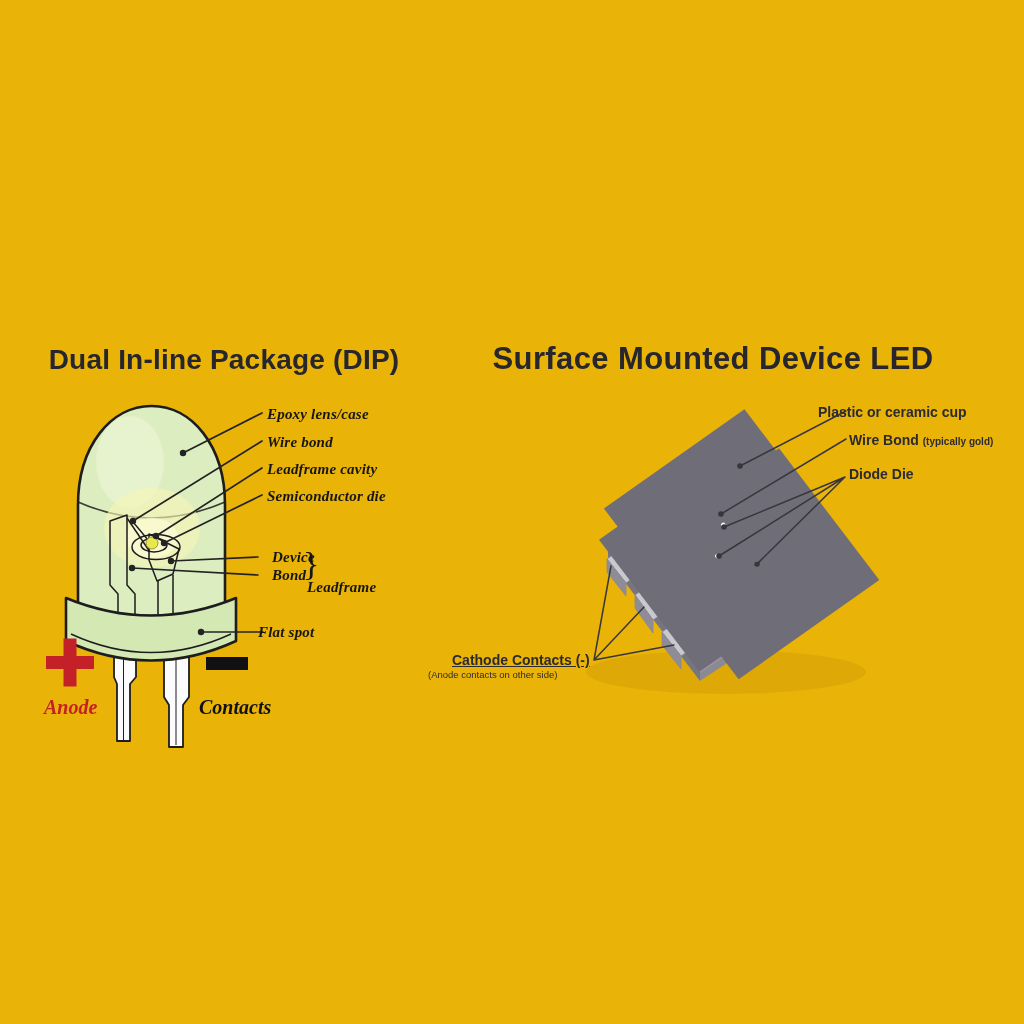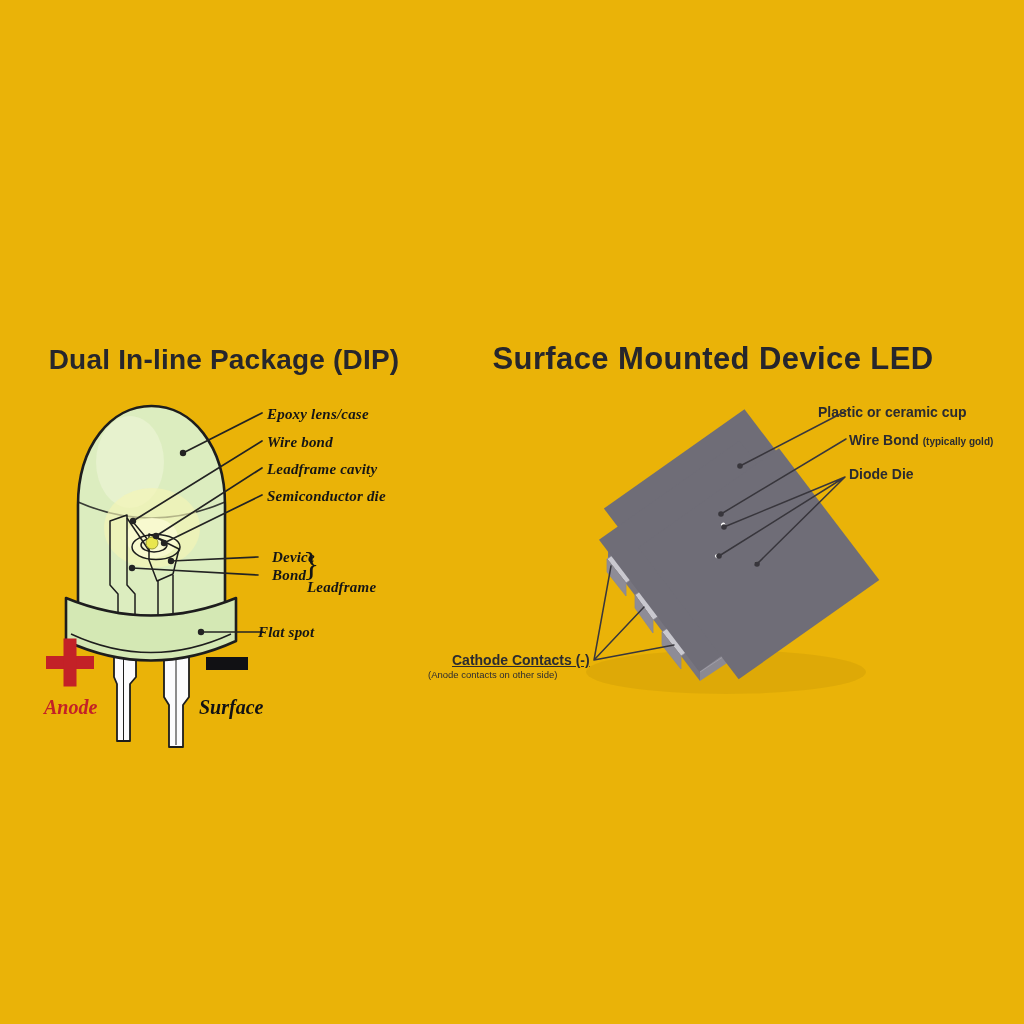--- a/index.html
+++ b/index.html
@@ -188,21 +188,21 @@
   <div class="label dip-label" id="lbl-wirebond">Wire bond</div>
   <div class="label dip-label" id="lbl-reflective">Leadframe cavity</div>
   <div class="label dip-label" id="lbl-semidie">Semiconductor die</div>
   <div class="label dip-label" id="lbl-anvil">Device</div>
   <div class="label dip-label" id="lbl-post">Bond</div>
   <div class="label" id="lbl-brace">}</div>
   <div class="label dip-label" id="lbl-leadframe">Leadframe</div>
   <div class="label dip-label" id="lbl-flatspot">Flat spot</div>
 
   <div class="label polarity" id="anode-label">Anode</div>
-  <div class="label polarity" id="cathode-label">Surface</div>
+  <div class="label polarity" id="cathode-label">Contacts</div>
 
   <div class="label smd-label" id="lbl-cup">Plastic or ceramic cup</div>
   <div class="label smd-label" id="lbl-smd-wirebond"><span>Wire Bond</span> <span class="smd-note">(typically gold)</span></div>
   <div class="label smd-label" id="lbl-diodedie">Diode Die</div>
   <div class="label smd-label" id="lbl-cathode-contacts">Cathode Contacts (-)</div>
   <div class="label smd-label" id="lbl-cathode-note">(Anode contacts on other side)</div>
 
 </div>
 
 </body></html>

